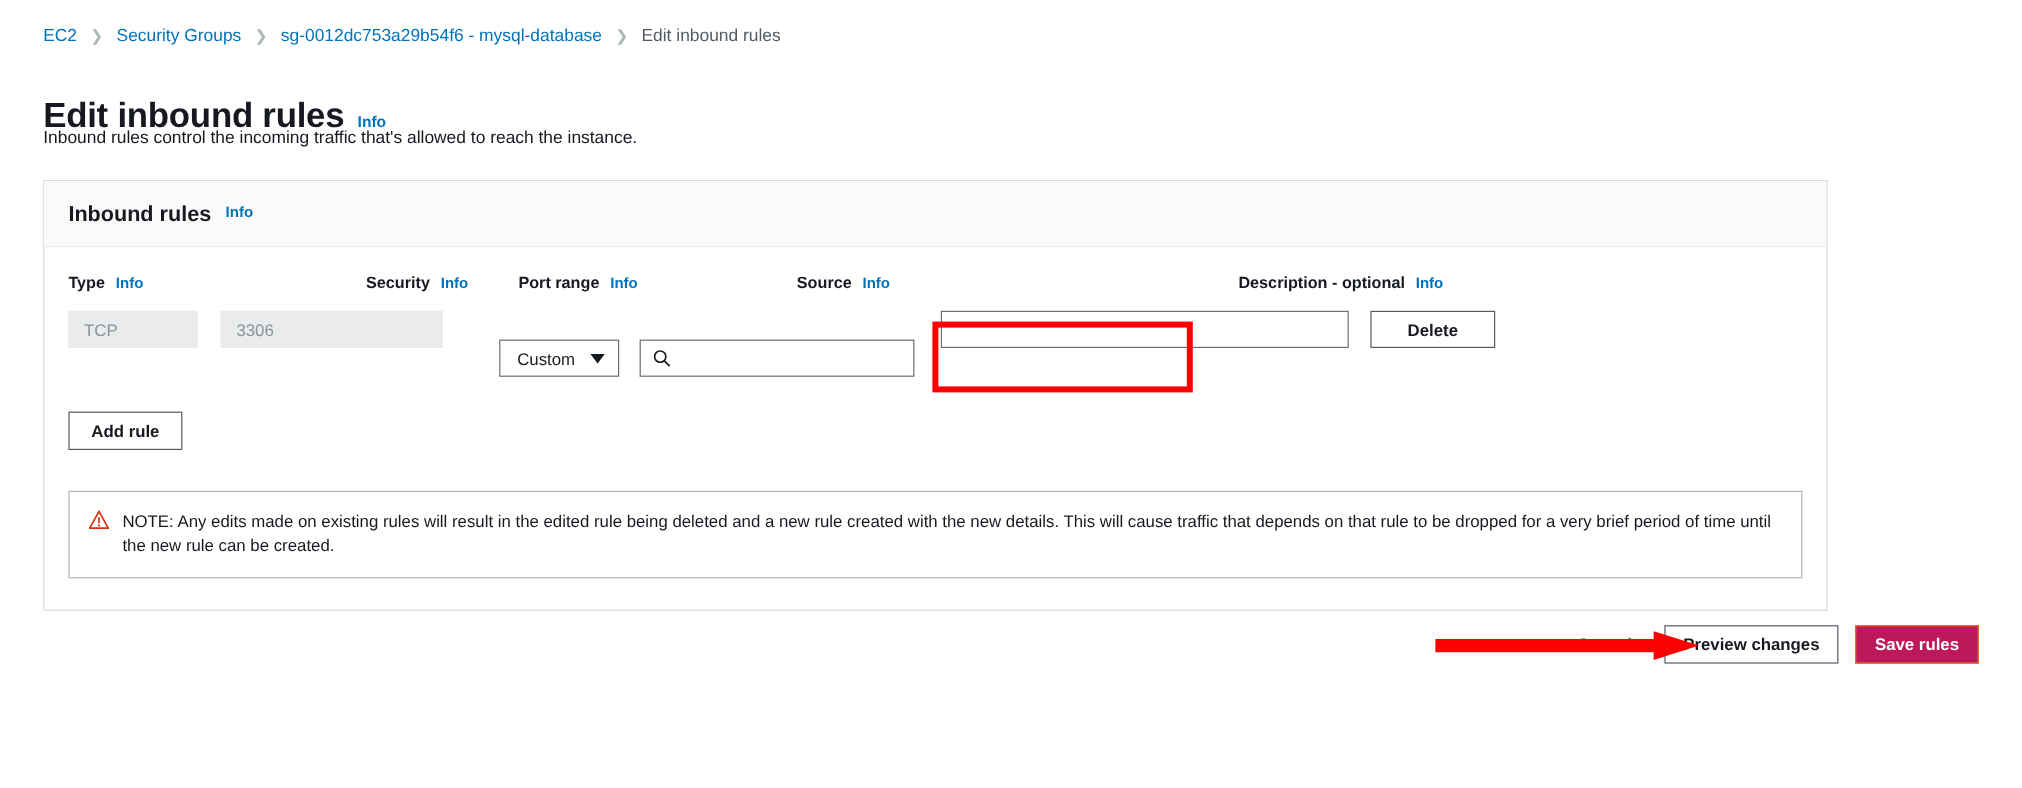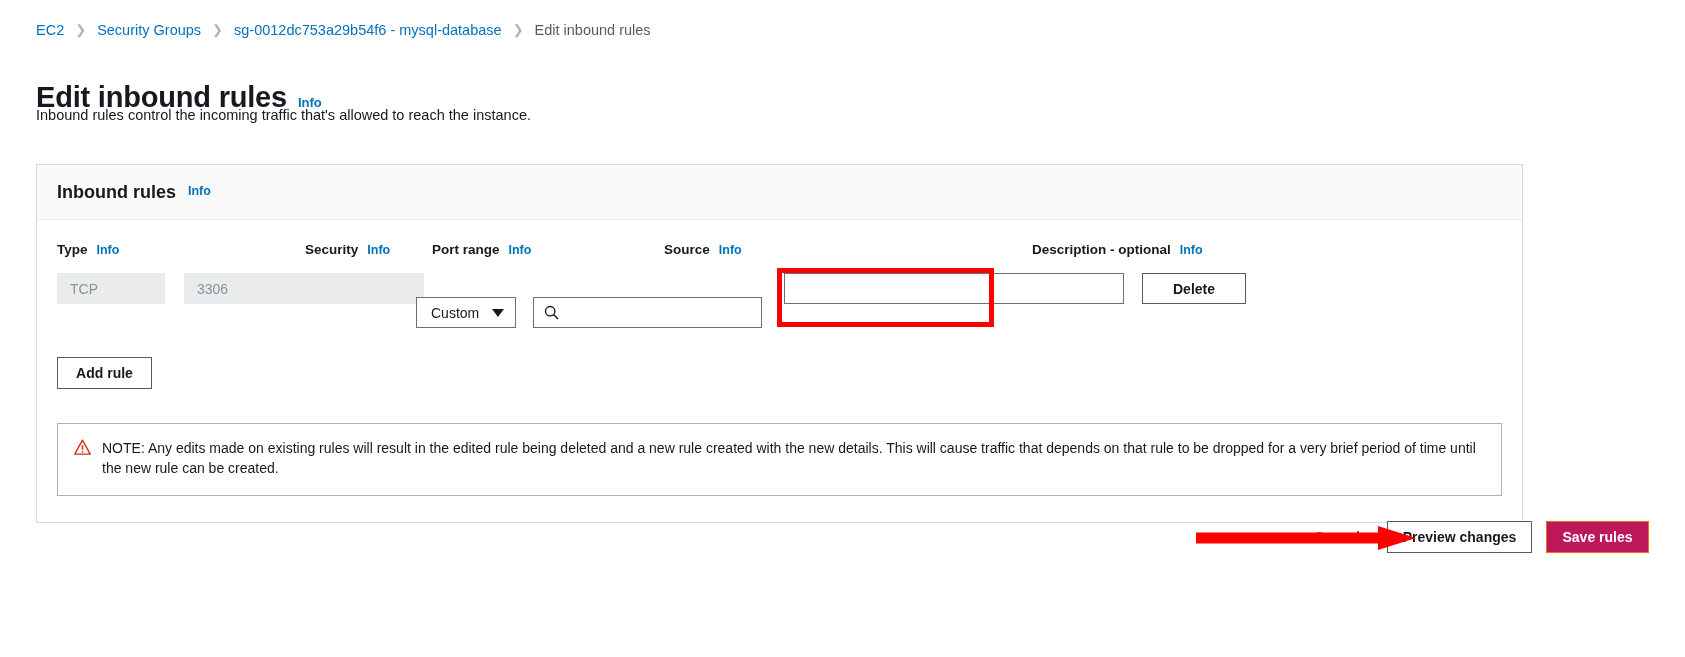--- a/index.html
+++ b/index.html
@@ -69,21 +69,21 @@
     left: 36px;
     top: 107px;
     font-size: 14.5px;
     color: #16191f;
   }
 
   
   .panel {
     position: absolute;
     left: 36px;
-    top: 164px;
+    top: 150px;
     width: 1487px;
     background: #ffffff;
     border: 1px solid #d5dbdb;
     box-sizing: border-box;
   }
   .panel-header {
     height: 55px;
     background: #fafafa;
     border-bottom: 1px solid #e9ebed;
     display: flex;
@@ -176,21 +176,21 @@
     background: #e9ebed;
     border: 1px solid #e9ebed;
     box-sizing: border-box;
     display: flex;
     align-items: center;
     padding: 0 12px;
     font-size: 14px;
     color: #879596;
   }
   .inp-protocol { width: 108px; }
-  .inp-port     { width: 240px; }
+  .inp-port     { width: 185px; }
 
   .source-group {
     display: flex;
     align-items: flex-start;
     margin-top: 24px;
   }
   .search-wrap {
     position: relative;
     margin-left: 17px;
   }

